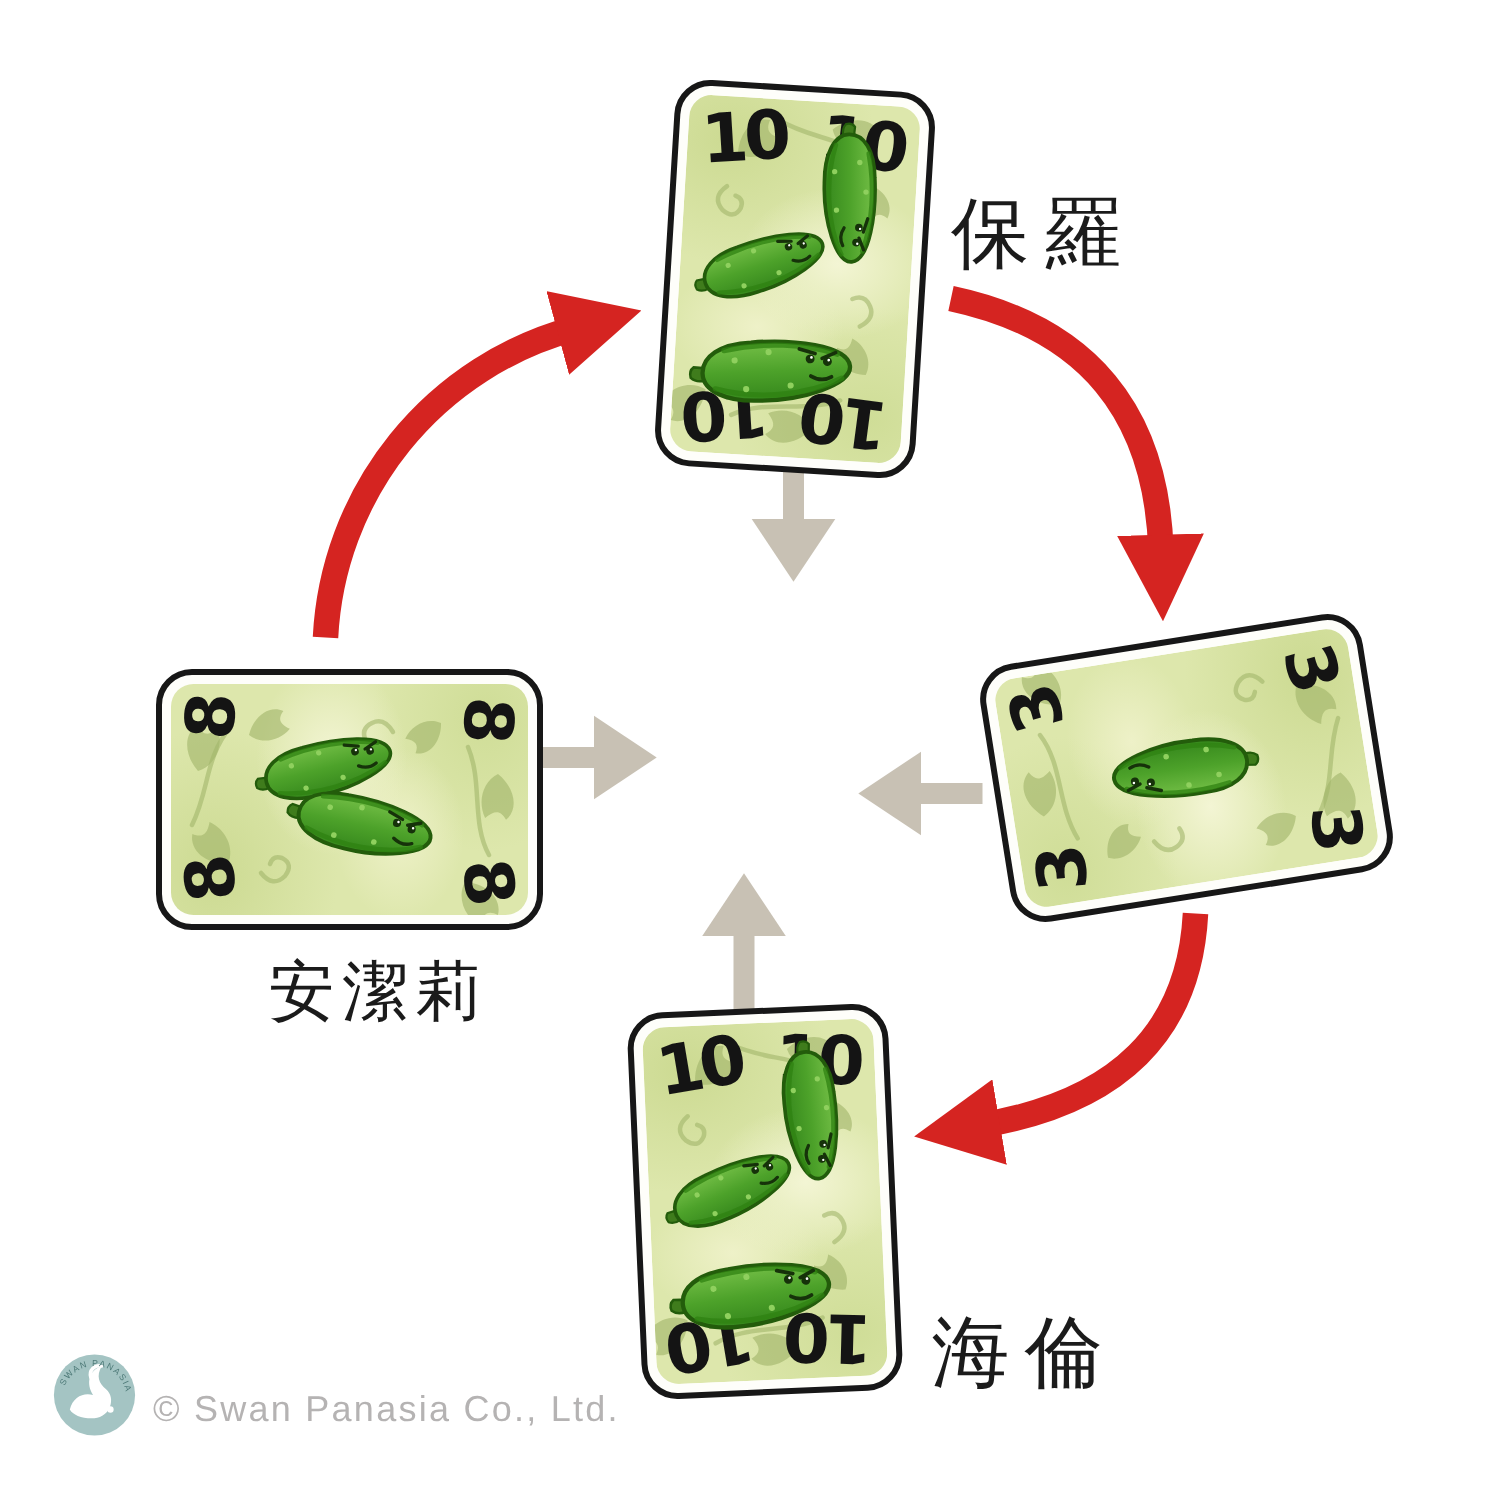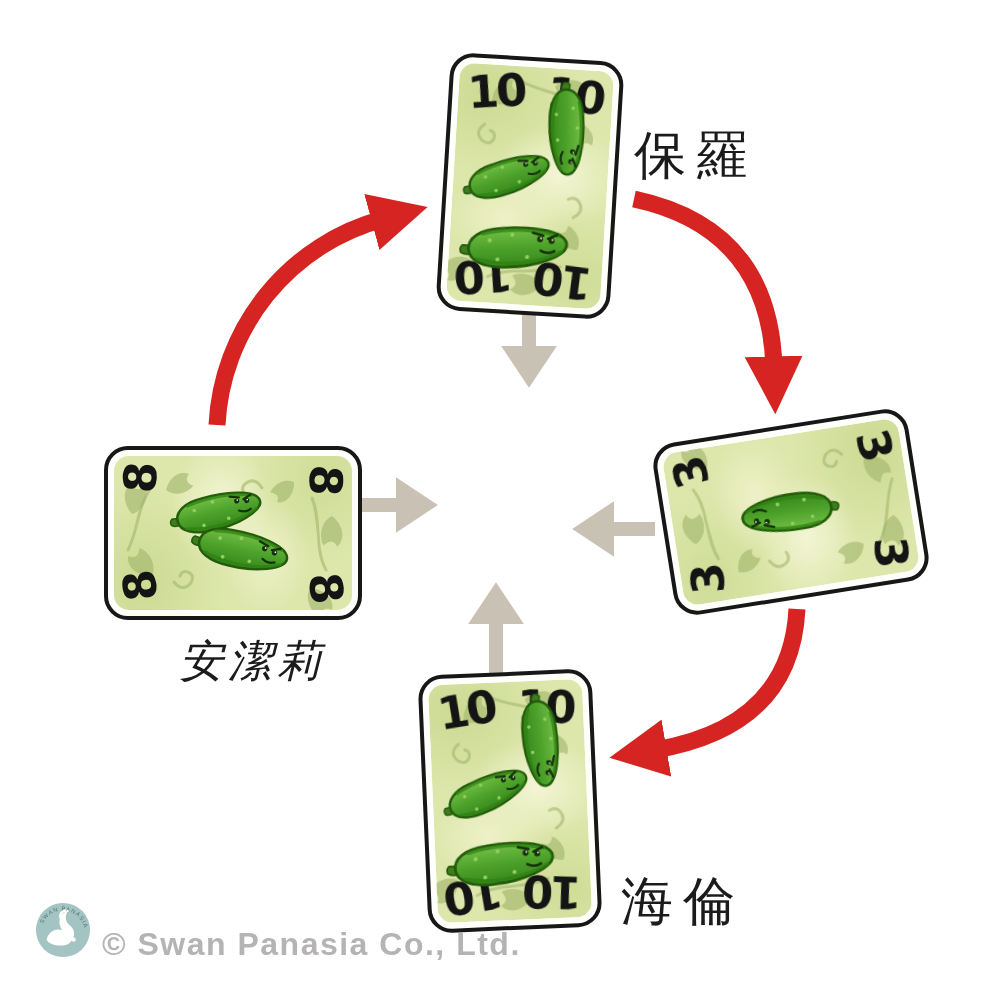--- a/index.html
+++ b/index.html
@@ -39,26 +39,26 @@
   .cnum.br{right:9px;bottom:4px;transform:rotate(184deg);}
   .cukes{position:absolute;left:0;top:0;width:154px;height:238px;}
   .cuke{position:absolute;width:104px;height:46px;}
 
   
   .plabel{position:absolute;z-index:3;color:var(--label-text);font-weight:500;
           font-size:52px;letter-spacing:10px;white-space:nowrap;}
   .lab-top{left:634px;top:121px;}
   .lab-right{left:830px;top:612px;}
   .lab-bottom{left:621px;top:867px;}
-  .lab-left{left:179px;top:632px;font-size:44px;letter-spacing:5px;font-style:italic;}
+  .lab-left{left:179px;top:632px;font-size:44px;letter-spacing:5px;}
 
   
   .logo{position:absolute;left:34px;top:901px;width:58px;height:58px;z-index:3;}
   .copyright{position:absolute;left:102px;top:926px;z-index:3;color:var(--copyright-text);
-             font-size:32px;letter-spacing:1.5px;font-weight:bold;}
+             font-size:24px;letter-spacing:1.5px;}
 </style>
 </head>
 <body>
 
 <div class="stage">
 
   <svg width="0" height="0" style="position:absolute" aria-hidden="true">
     <defs>
       <linearGradient id="cukegrad" x1="0" y1="0" x2="0" y2="1">
         <stop offset="0" stop-color="#74bf47"></stop>

